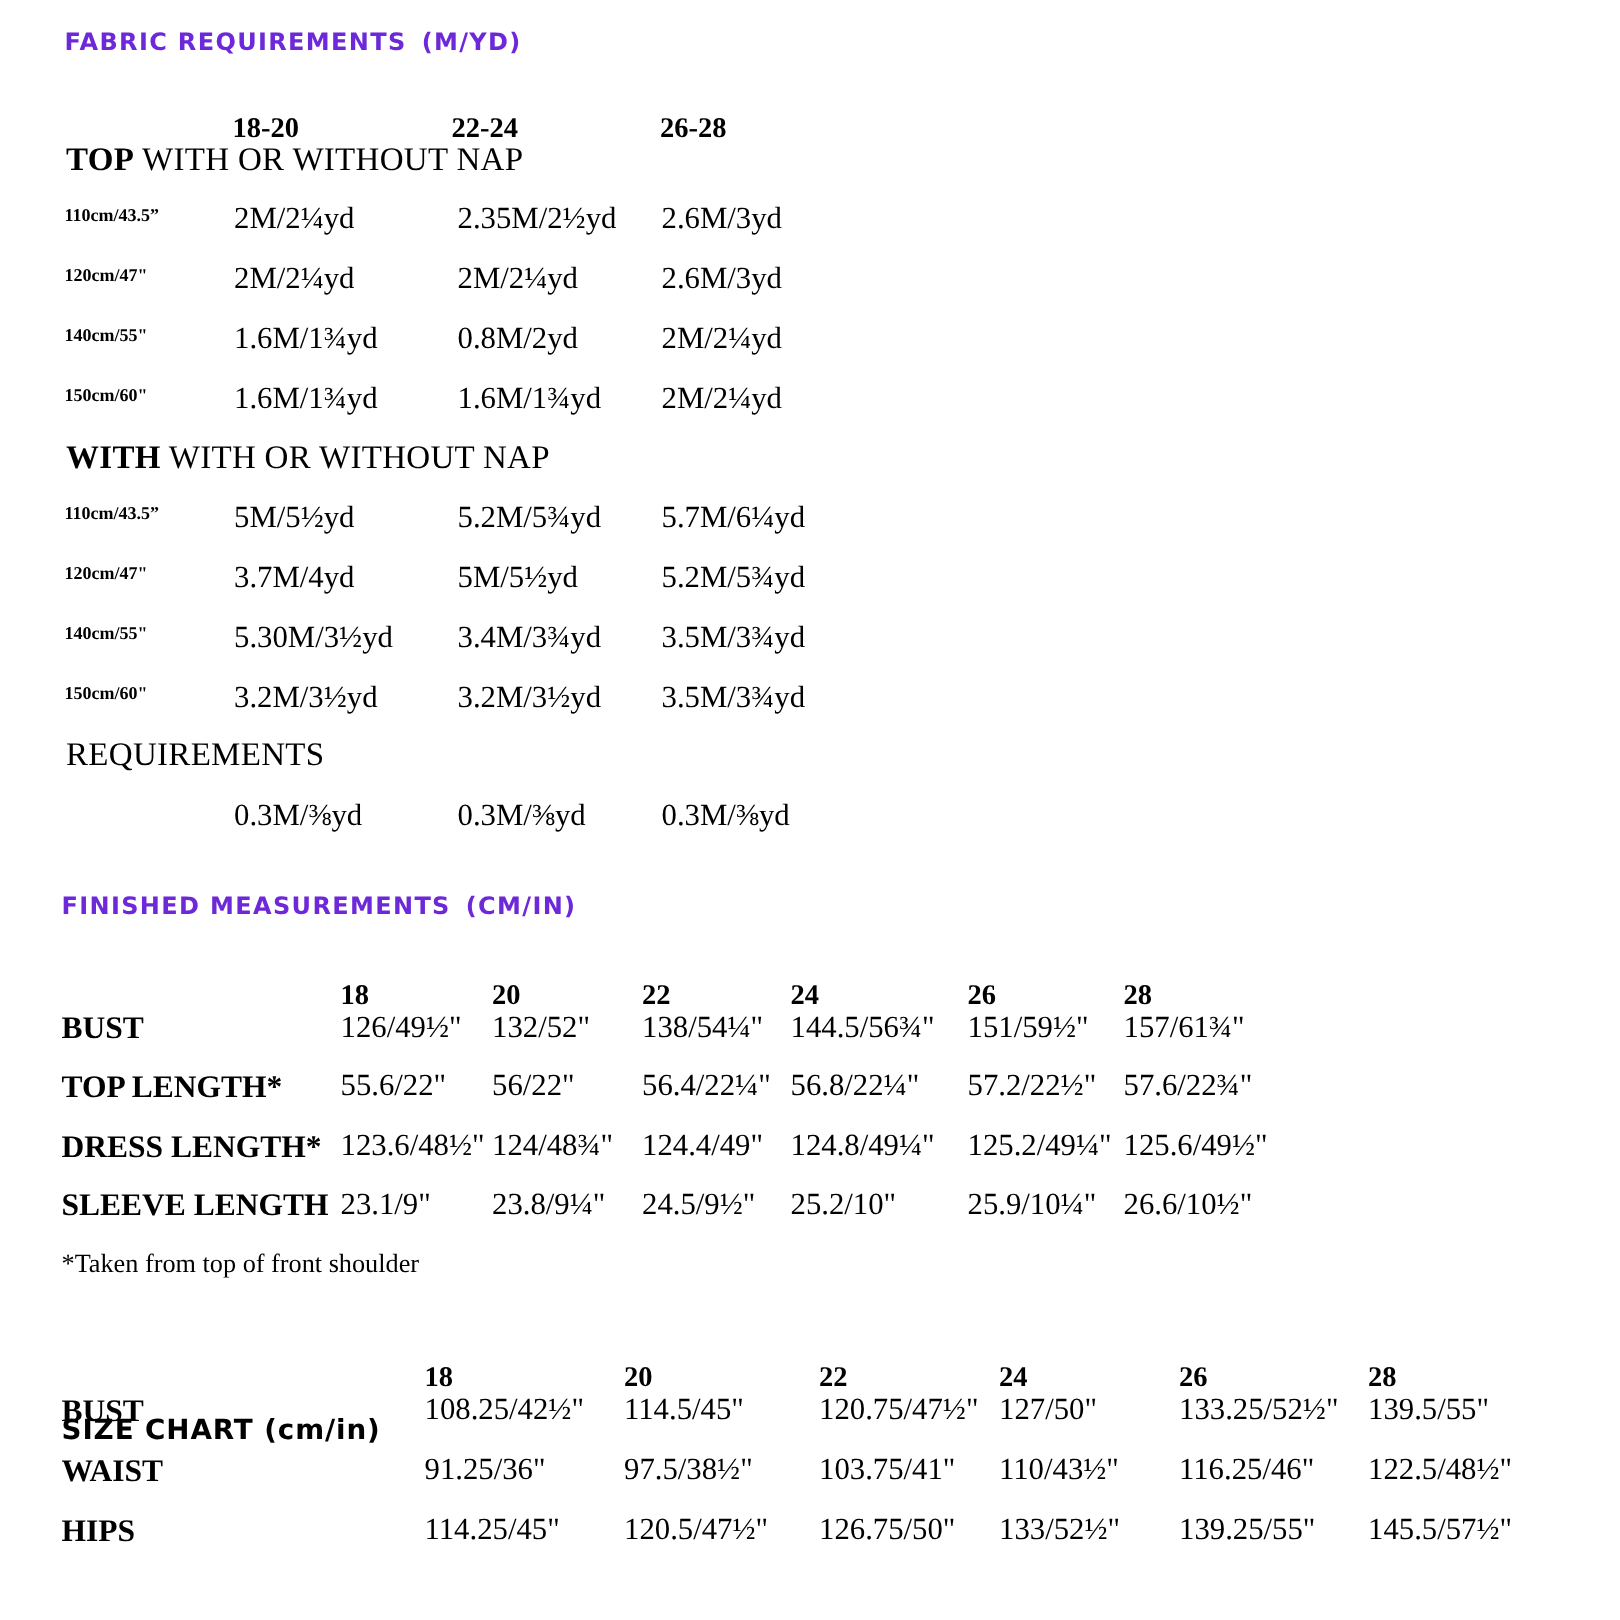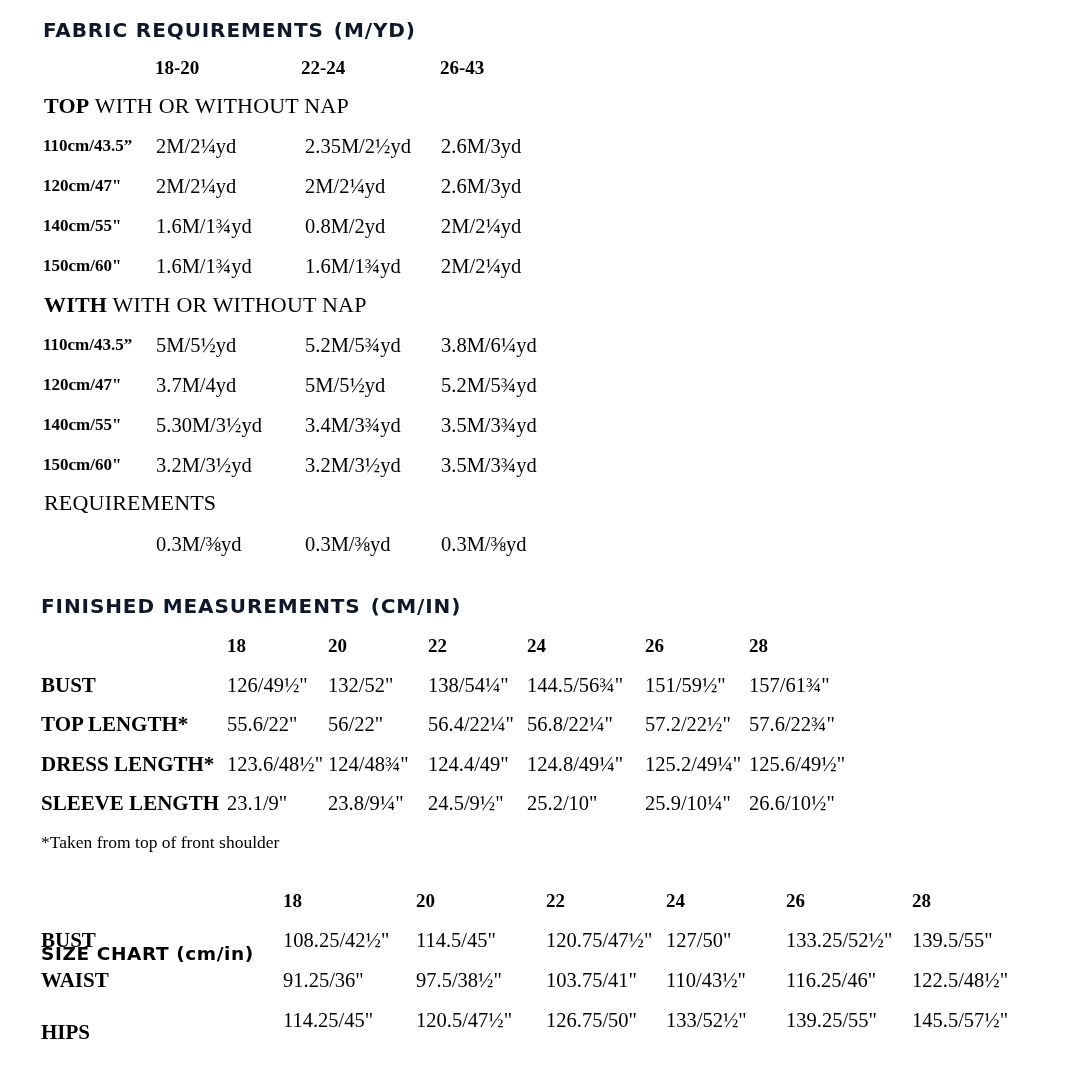--- a/index.html
+++ b/index.html
@@ -21,62 +21,63 @@
     left: 0; top: 0;
     width: 1080px;
     height: 1080px;
   }
 
   
   .sect-head {
     position: absolute;
     font-family: "DejaVu Sans", "Liberation Sans", sans-serif;
     font-weight: bold;
-    font-size: 20px;
+    font-size: 16px;
     letter-spacing: 0.9px;
     white-space: nowrap;
-    color: #0f172a;
+    color: #6d28d9;
   }
   .sect-head .gap { display: inline-block; width: 10px; }
 
   
   .cell {
     position: absolute;
     white-space: nowrap;
     font-size: 20.5px;
     line-height: 1;
     color: #000;
   }
 
   
   .colhead {
     position: absolute;
     white-space: nowrap;
     font-weight: bold;
     font-size: 19px;
     line-height: 1;
+    margin-top: 18px;
   }
 
   
   .subhead {
     position: absolute;
     white-space: nowrap;
     font-size: 22px;
     line-height: 1;
     letter-spacing: 0.2px;
   }
   .subhead b { font-weight: bold; }
   .subhead .rest { font-weight: normal; }
 
   
   .rowlabel {
     position: absolute;
     white-space: nowrap;
     font-weight: bold;
-    font-size: 17px;
+    font-size: 12px;
     line-height: 1;
   }
 
   
   .mlabel {
     position: absolute;
     white-space: nowrap;
     font-weight: bold;
     font-size: 21px;
     line-height: 1;
@@ -102,21 +103,21 @@
 <body>
 
 <div class="page">
 
   <div class="sect-head" style="left:43px; top:18px;">
     <span>FABRIC REQUIREMENTS</span><span class="gap"></span><span>(M/YD)</span>
   </div>
 
   <div class="colhead" style="left:155px; top:58px;">18-20</div>
   <div class="colhead" style="left:301px; top:58px;">22-24</div>
-  <div class="colhead" style="left:440px; top:58px;">26-43</div>
+  <div class="colhead" style="left:440px; top:58px;">26-28</div>
 
   <div class="subhead" style="left:44px; top:95px;">
     <b>TOP</b><span class="rest"> WITH OR WITHOUT NAP</span>
   </div>
 
   <div class="rowlabel" style="left:43px; top:137px;">110cm/43.5”</div>
   <div class="cell" style="left:156px; top:136px;">2M/2¼yd</div>
   <div class="cell" style="left:305px; top:136px;">2.35M/2½yd</div>
   <div class="cell" style="left:441px; top:136px;">2.6M/3yd</div>
 
@@ -135,21 +136,21 @@
   <div class="cell" style="left:305px; top:256px;">1.6M/1¾yd</div>
   <div class="cell" style="left:441px; top:256px;">2M/2¼yd</div>
 
   <div class="subhead" style="left:44px; top:294px;">
     <b>WITH</b><span class="rest"> WITH OR WITHOUT NAP</span>
   </div>
 
   <div class="rowlabel" style="left:43px; top:336px;">110cm/43.5”</div>
   <div class="cell" style="left:156px; top:335px;">5M/5½yd</div>
   <div class="cell" style="left:305px; top:335px;">5.2M/5¾yd</div>
-  <div class="cell" style="left:441px; top:335px;">3.8M/6¼yd</div>
+  <div class="cell" style="left:441px; top:335px;">5.7M/6¼yd</div>
 
   <div class="rowlabel" style="left:43px; top:376px;">120cm/47"</div>
   <div class="cell" style="left:156px; top:375px;">3.7M/4yd</div>
   <div class="cell" style="left:305px; top:375px;">5M/5½yd</div>
   <div class="cell" style="left:441px; top:375px;">5.2M/5¾yd</div>
 
   <div class="rowlabel" style="left:43px; top:416px;">140cm/55"</div>
   <div class="cell" style="left:156px; top:415px;">5.30M/3½yd</div>
   <div class="cell" style="left:305px; top:415px;">3.4M/3¾yd</div>
   <div class="cell" style="left:441px; top:415px;">3.5M/3¾yd</div>
@@ -231,21 +232,21 @@
   <div class="cell" style="left:912px; top:930px;">139.5/55"</div>
 
   <div class="mlabel" style="left:41px; top:970px;">WAIST</div>
   <div class="cell" style="left:283px; top:970px;">91.25/36"</div>
   <div class="cell" style="left:416px; top:970px;">97.5/38½"</div>
   <div class="cell" style="left:546px; top:970px;">103.75/41"</div>
   <div class="cell" style="left:666px; top:970px;">110/43½"</div>
   <div class="cell" style="left:786px; top:970px;">116.25/46"</div>
   <div class="cell" style="left:912px; top:970px;">122.5/48½"</div>
 
-  <div class="mlabel" style="left:41px; top:1010px;margin-top:12px;">HIPS</div>
+  <div class="mlabel" style="left:41px; top:1010px;">HIPS</div>
   <div class="cell" style="left:283px; top:1010px;">114.25/45"</div>
   <div class="cell" style="left:416px; top:1010px;">120.5/47½"</div>
   <div class="cell" style="left:546px; top:1010px;">126.75/50"</div>
   <div class="cell" style="left:666px; top:1010px;">133/52½"</div>
   <div class="cell" style="left:786px; top:1010px;">139.25/55"</div>
   <div class="cell" style="left:912px; top:1010px;">145.5/57½"</div>
 
 </div>
 
 </body></html>

